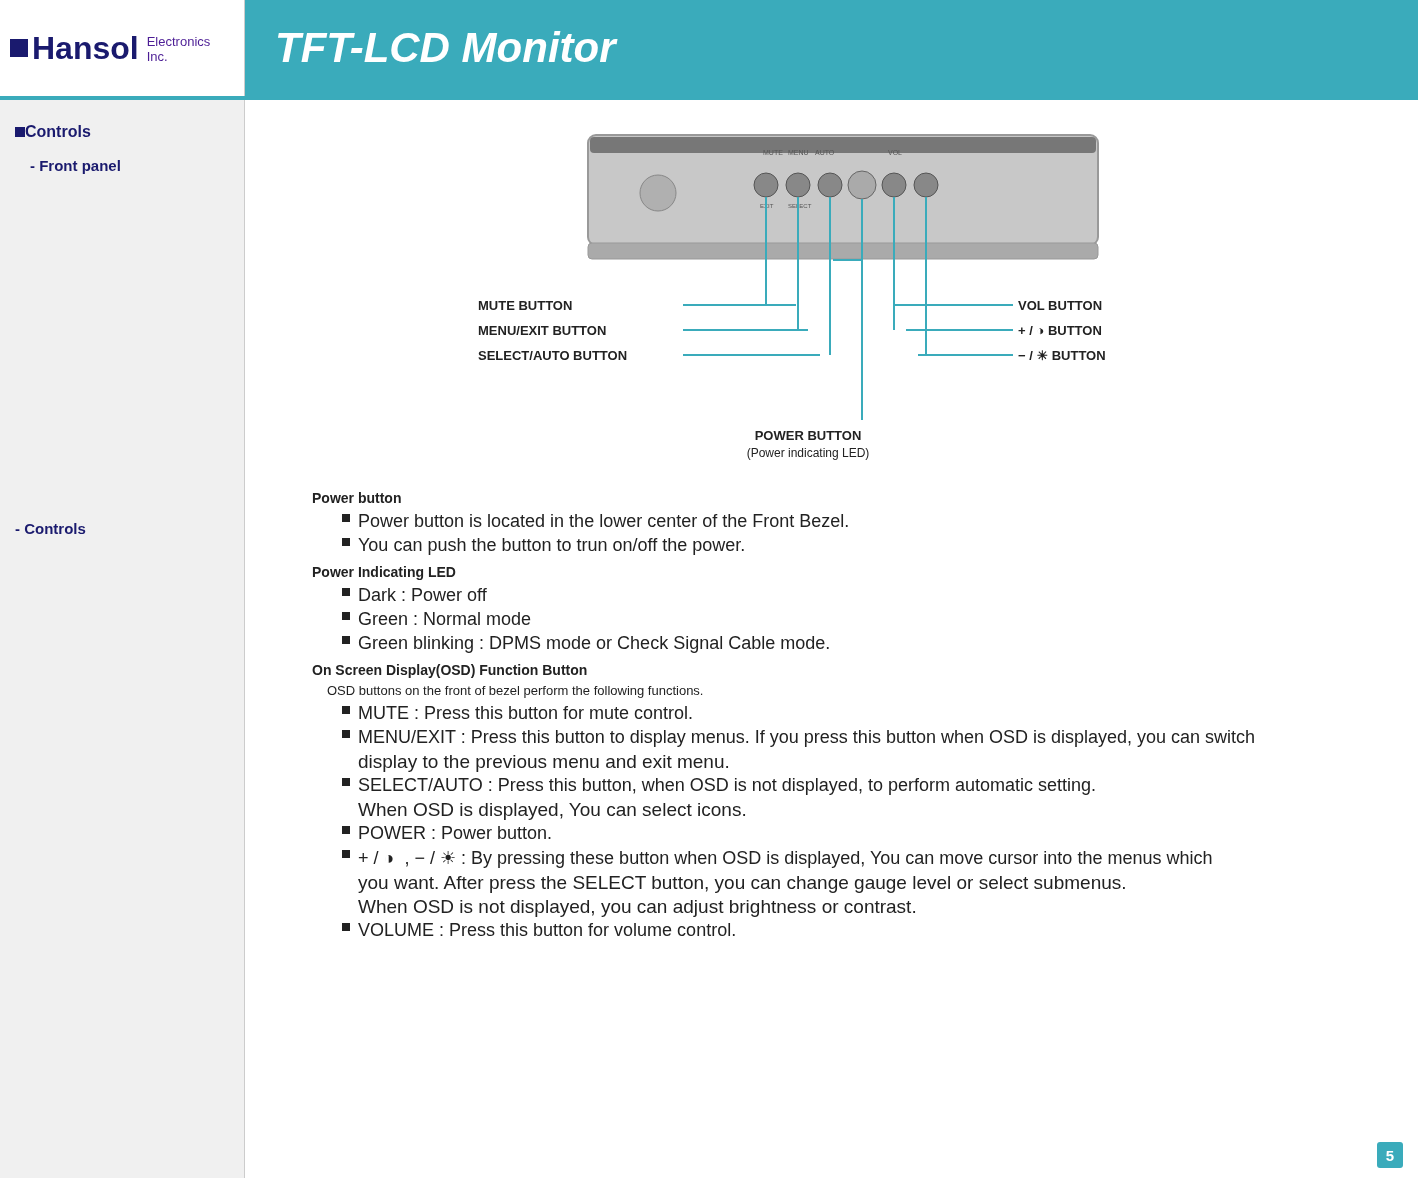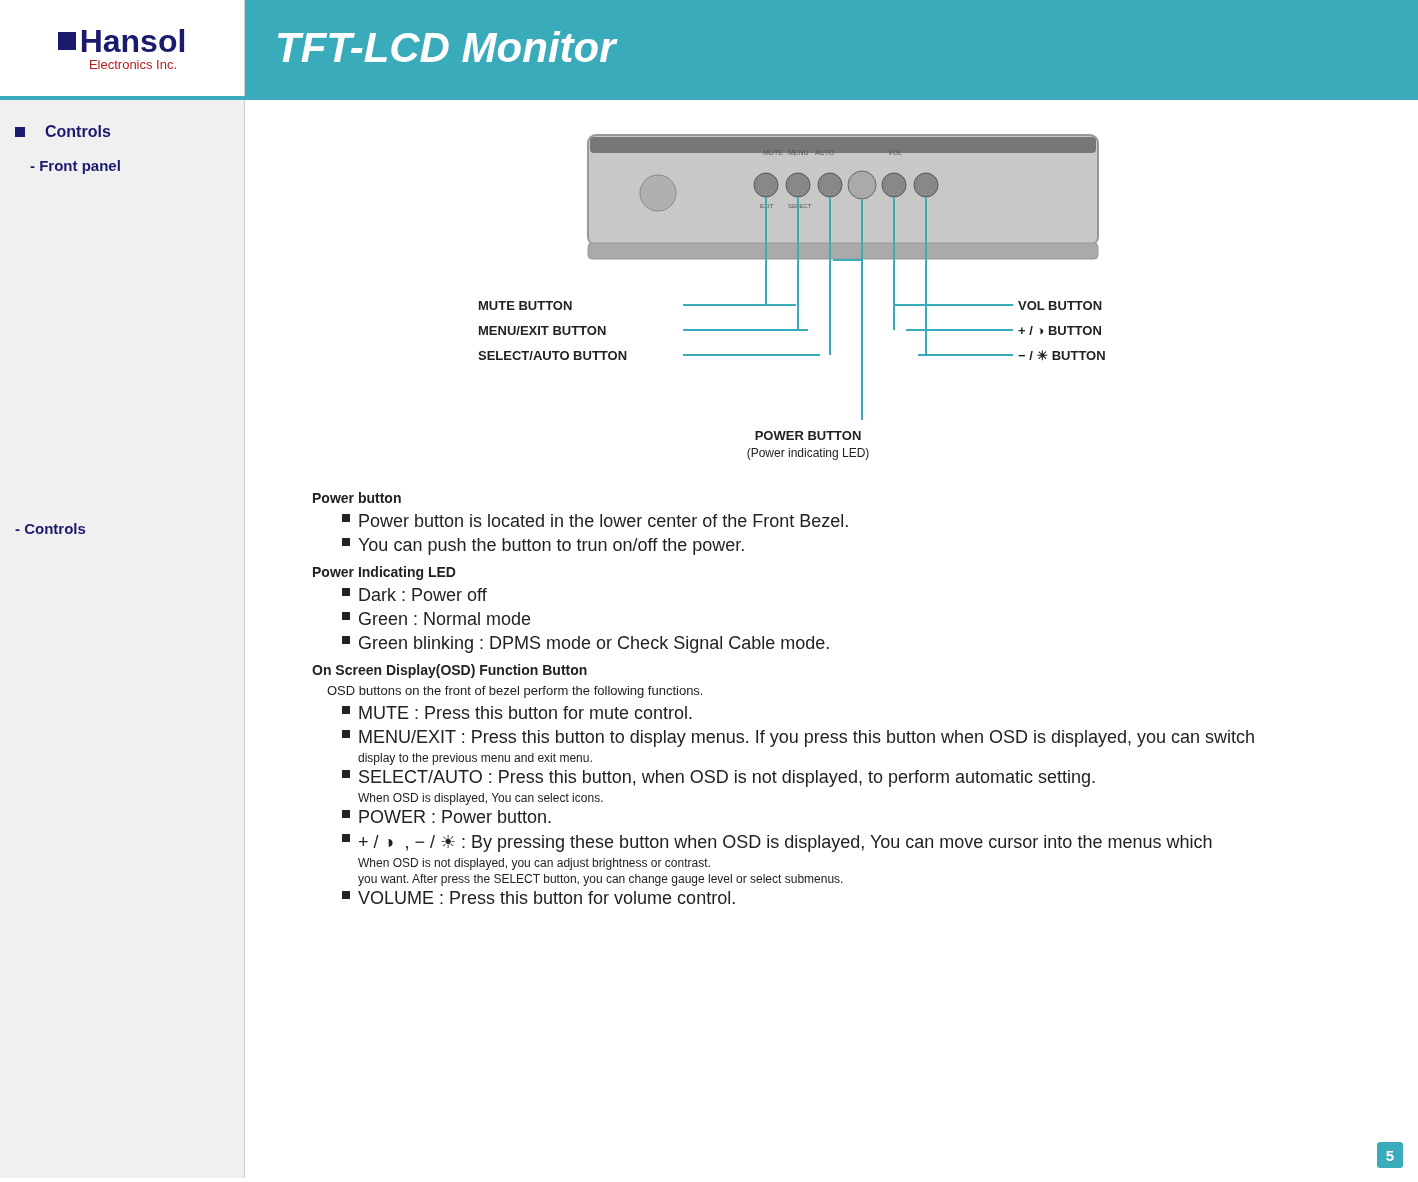--- a/index.html
+++ b/index.html
@@ -16,22 +16,22 @@
       width: 245px;
       background: #fff;
       display: flex;
       align-items: center;
       justify-content: center;
       border-right: 1px solid #ccc;
       padding: 10px;
     }
     .logo-hansol {
       display: flex;
-      flex-direction: column;
-      align-items: center;
+      flex-direction: row;
+      align-items: flex-end;
     }
     .logo-hansol .square {
       width: 18px; height: 18px;
       background: #1a1a6e;
       display: inline-block;
       margin-right: 4px;
       vertical-align: middle;
     }
     .title-area {
       flex: 1;
@@ -63,21 +63,21 @@
     .sidebar-item {
       padding: 8px 15px;
       font-size: 15px;
       color: #1a1a6e;
     }
     .sidebar-item.controls {
       font-weight: bold;
       font-size: 16px;
       display: flex;
       align-items: center;
-      gap: 20px;
+      gap: 0;
     }
     .sidebar-item.sub {
       padding-left: 30px;
       font-weight: bold;
       color: #1a1a6e;
     }
     .sidebar-item.functions {
       padding-left: 15px;
       margin-top: 330px;
       font-weight: bold;
@@ -128,21 +128,21 @@
     .func-sub-bullet .bsq {
       width: 8px; height: 8px;
       background: #222;
       display: inline-block;
       margin-right: 8px;
       margin-top: 3px;
       flex-shrink: 0;
     }
     .indent-text {
       padding-left: 46px;
-      font-size: 12px;
+      font-size: 19px;
       color: #222;
       margin-bottom: 2px;
     }
 
     
     .page-num {
       position: absolute;
       bottom: 10px;
       right: 15px;
       width: 26px; height: 26px;
@@ -159,21 +159,21 @@
 </head>
 <body>
 
 <div class="header">
   <div class="logo-area">
     <div class="logo-hansol">
       <div style="display:flex;align-items:center;">
         <span class="square" style="width:18px;height:18px;background:#1a1a6e;display:inline-block;margin-right:4px;"></span>
         <span style="font-size:32px;font-weight:bold;color:#1a1a6e;line-height:1;">Hansol</span>
       </div>
-      <div style="font-size:13px;color:#b91c1c;margin-left:22px;">Electronics Inc.</div>
+      <div style="font-size:13px;color:#4c1d95;margin-left:8px;">Electronics Inc.</div>
     </div>
   </div>
   <div class="title-area">
     <h1>TFT-LCD Monitor</h1>
   </div>
 </div>
 
 <div class="content">
 
   <div class="sidebar">
@@ -298,22 +298,22 @@
         </div>
         <div class="indent-text">When OSD is displayed, You can select icons.</div>
         <div class="func-sub-bullet">
           <span class="bsq"></span>
           <span>POWER : Power button.</span>
         </div>
         <div class="func-sub-bullet">
           <span class="bsq"></span>
           <span>+ / ◑&nbsp; , − / ☀ : By pressing these button when OSD is displayed, You can move cursor into the menus which</span>
         </div>
+        <div class="indent-text">you want. After press the SELECT button, you can change gauge level or select submenus.</div>
         <div class="indent-text">When OSD is not displayed, you can adjust brightness or contrast.</div>
-        <div class="indent-text">you want. After press the SELECT button, you can change gauge level or select submenus.</div>
         <div class="func-sub-bullet">
           <span class="bsq"></span>
           <span>VOLUME : Press this button for volume control.</span>
         </div>
       </div>
     </div>
 
     <div class="page-num">5</div>
 
   </div>

